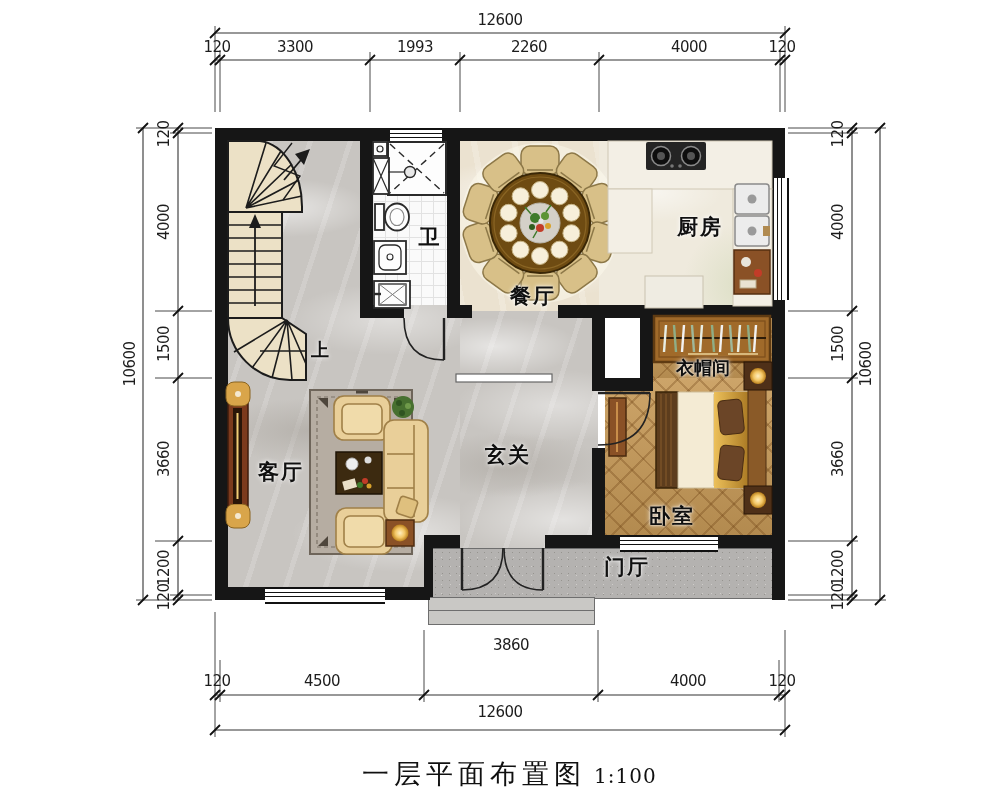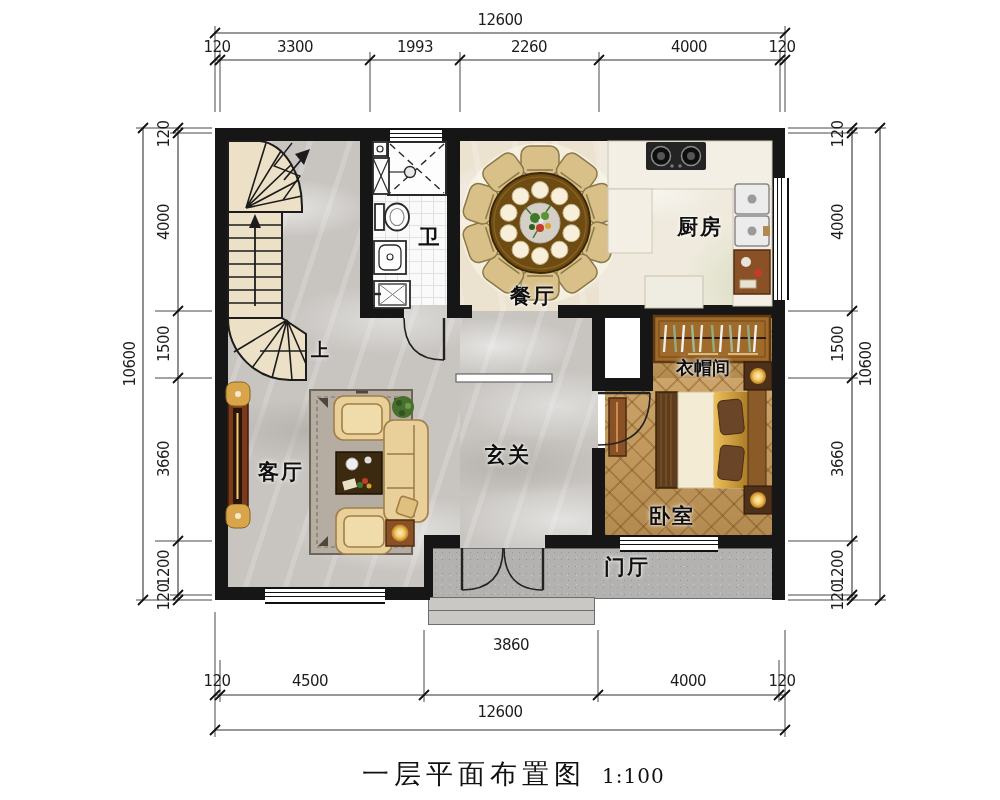--- a/index.html
+++ b/index.html
@@ -54,21 +54,21 @@
     white-space:nowrap;text-shadow:0 0 5px rgba(255,255,255,.95),0 0 2px rgba(255,255,255,.9);
     letter-spacing:2px;z-index:30;}
   .small-label{font-size:18px;letter-spacing:0;}
   .dim{transform:translate(-50%,-50%);font-size:15px;color:#1c1c1c;white-space:nowrap;
     letter-spacing:-.5px;z-index:30;}
   .dim-v{transform:translate(-50%,-50%) rotate(-90deg);}
   .title-block{position:absolute;left:362px;top:756px;width:334px;z-index:30;
     border-bottom:3px solid #101010;padding-bottom:9px;
     font-family:"DejaVu Serif",serif;color:#101010;white-space:nowrap;}
   .title-name{font-size:27px;letter-spacing:5px;margin-top:25px;}
-  .title-scale{font-size:20px;margin-left:16px;letter-spacing:1px;}
+  .title-scale{font-size:20px;margin-left:8px;letter-spacing:1px;}
   svg{position:absolute;left:0;top:0;z-index:20;}
   .z1{z-index:1}.z2{z-index:5}.z3{z-index:10}
 </style>
 </head>
 <body>
 
 <div id="stage">
 
   <div class="abs floor-gray z1" style="left:228px;top:141px;width:232px;height:446px;"></div>
   <div class="abs floor-gray z1" style="left:460px;top:311px;width:138px;height:237px;"></div>
@@ -389,21 +389,21 @@
   <div class="abs dim" style="left:500px;top:20px;">12600</div>
   <div class="abs dim" style="left:217px;top:47px;">120</div>
   <div class="abs dim" style="left:295px;top:47px;">3300</div>
   <div class="abs dim" style="left:415px;top:47px;">1993</div>
   <div class="abs dim" style="left:529px;top:47px;">2260</div>
   <div class="abs dim" style="left:689px;top:47px;">4000</div>
   <div class="abs dim" style="left:782px;top:47px;">120</div>
 
   <div class="abs dim" style="left:500px;top:712px;">12600</div>
   <div class="abs dim" style="left:217px;top:681px;">120</div>
-  <div class="abs dim" style="left:310px;top:681px;text-align:right;">4500</div>
+  <div class="abs dim" style="left:322px;top:681px;text-align:right;">4500</div>
   <div class="abs dim" style="left:511px;top:645px;">3860</div>
   <div class="abs dim" style="left:688px;top:681px;">4000</div>
   <div class="abs dim" style="left:782px;top:681px;">120</div>
 
   <div class="abs dim dim-v" style="left:130px;top:364px;">10600</div>
   <div class="abs dim dim-v" style="left:164px;top:134px;">120</div>
   <div class="abs dim dim-v" style="left:164px;top:222px;">4000</div>
   <div class="abs dim dim-v" style="left:164px;top:344px;">1500</div>
   <div class="abs dim dim-v" style="left:164px;top:459px;">3660</div>
   <div class="abs dim dim-v" style="left:164px;top:568px;">1200</div>

